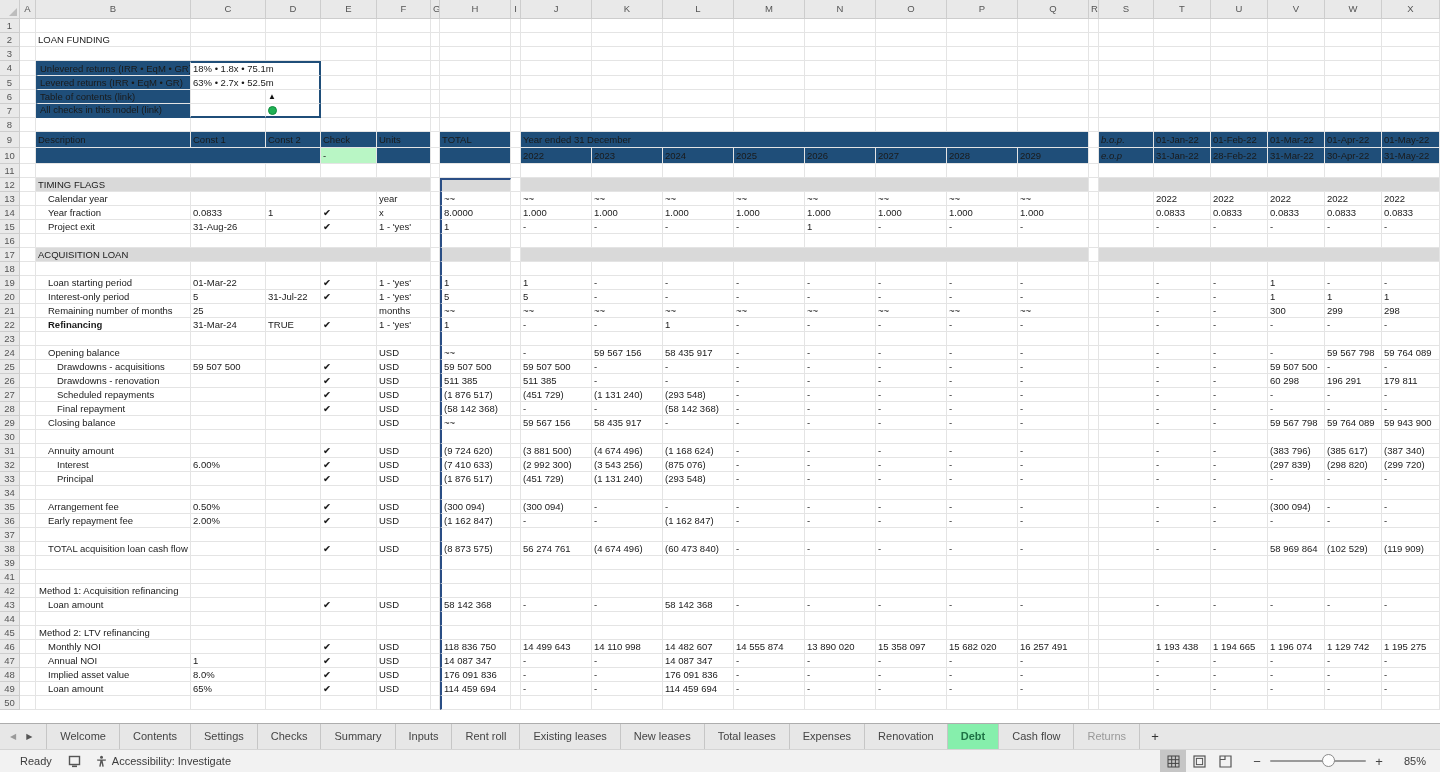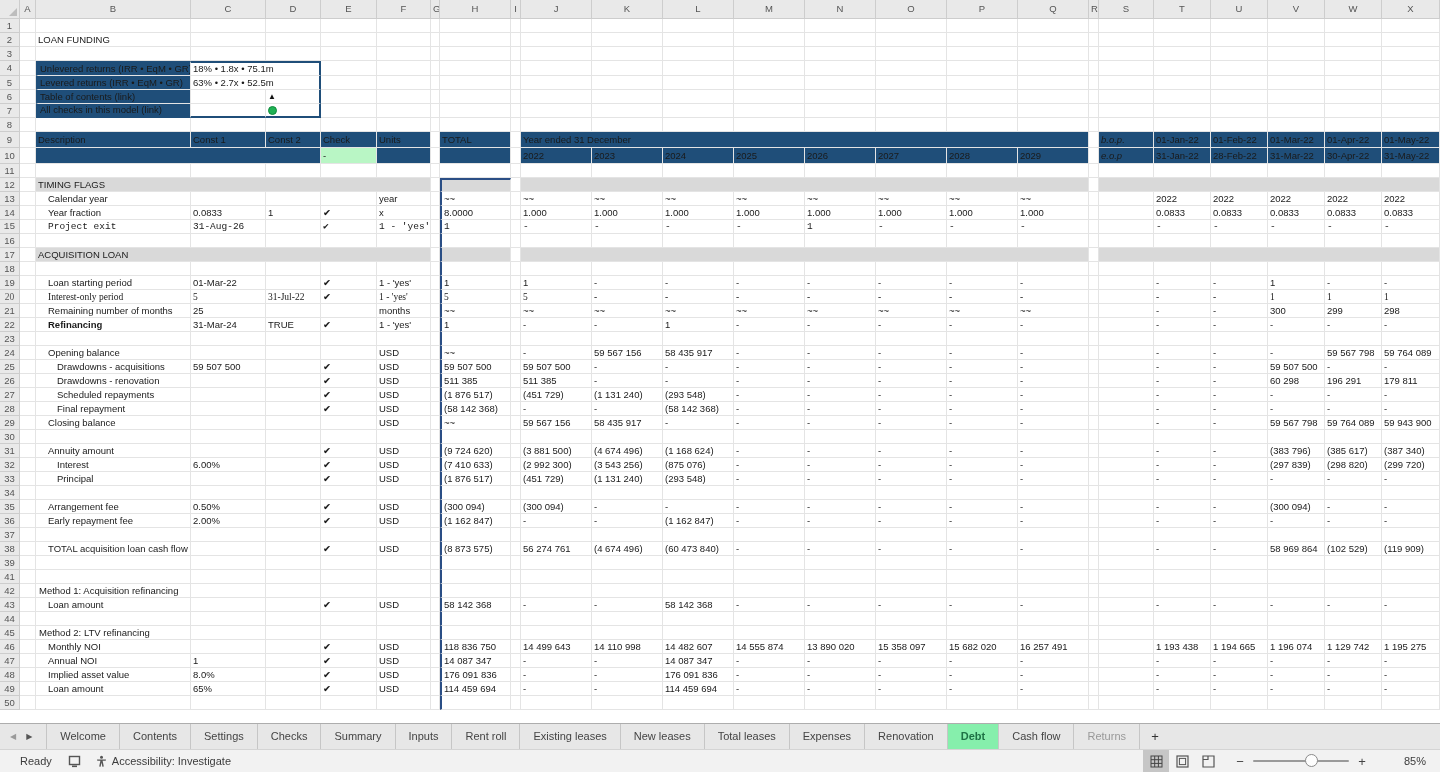--- a/index.html
+++ b/index.html
@@ -63,21 +63,21 @@
   .sb-ic{margin-left:16px;display:flex;align-items:center}
   .acc{margin-left:14px;display:flex;align-items:center;gap:4px}
   .sb-right{margin-left:auto;display:flex;align-items:center;padding-right:14px}
   .viewbtn{width:26px;height:22px;display:flex;align-items:center;justify-content:center}
   .viewbtn.activeview{background:#C6C6C6}
   .zoomctl{display:flex;align-items:center;margin-left:14px;gap:8px}
   .zbtn{font-size:13px;color:#444;width:10px;text-align:center}
   .ztrack{width:96px;height:2px;background:#9a9a9a;position:relative;border-radius:1px}
   .zthumb{position:absolute;top:-6px;left:52px;width:13px;height:13px;border-radius:50%;
     background:#fdfdfd;border:1px solid #8a8a8a}
-  .zlevel{margin-left:21px;color:#3c3c3c;width:30px;text-align:right}
+  .zlevel{margin-left:4px;color:#3c3c3c;width:30px;text-align:right}
 </style>
 </head>
 <body>
 
 <div id="sheet">
   <table class="grid">
     <colgroup id="cols">
         <col style="width: 20px;">
         <col style="width: 16px;">
         <col style="width: 155px;">
@@ -476,21 +476,21 @@
           <td class="num">1.000</td>
           <td class="num">1.000</td>
           <td></td>
           <td></td>
           <td class="num">0.0833</td>
           <td class="num">0.0833</td>
           <td class="num">0.0833</td>
           <td class="num">0.0833</td>
           <td class="num">0.0833</td>
         </tr>
-        <tr style="height: 14px; font-family: Liberation Mono, monospace;">
+        <tr style="height: 14px;">
           <th>15</th>
           <td></td>
           <td class="lab" style="padding-left: 12px;">Project exit</td>
           <td class="c green">31-Aug-26</td>
           <td class="c green"></td>
           <td class="c chk">✔</td>
           <td class="c">1 - 'yes'</td>
           <td></td>
           <td class="num hb">1</td>
           <td></td>
@@ -595,21 +595,21 @@
           <td class="num">-</td>
           <td class="num">-</td>
           <td></td>
           <td></td>
           <td class="num">-</td>
           <td class="num">-</td>
           <td class="num">1</td>
           <td class="num">-</td>
           <td class="num">-</td>
         </tr>
-        <tr style="height: 14px; font-family: Liberation Serif, serif;">
+        <tr style="height: 14px;">
           <th>20</th>
           <td></td>
           <td class="lab" style="padding-left: 12px;">Interest-only period</td>
           <td class="c green">5</td>
           <td class="c">31-Jul-22</td>
           <td class="c chk">✔</td>
           <td class="c">1 - 'yes'</td>
           <td></td>
           <td class="num hb">5</td>
           <td></td>

